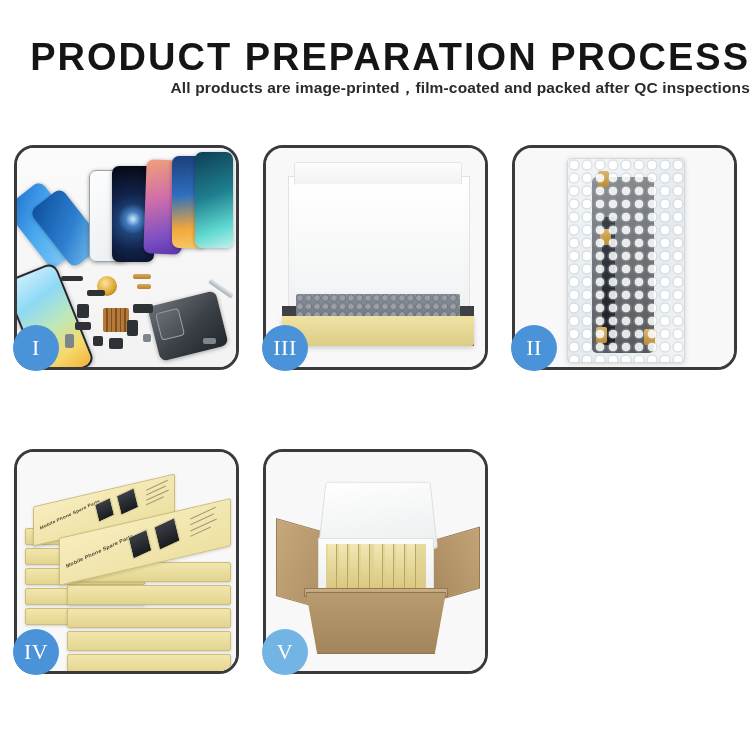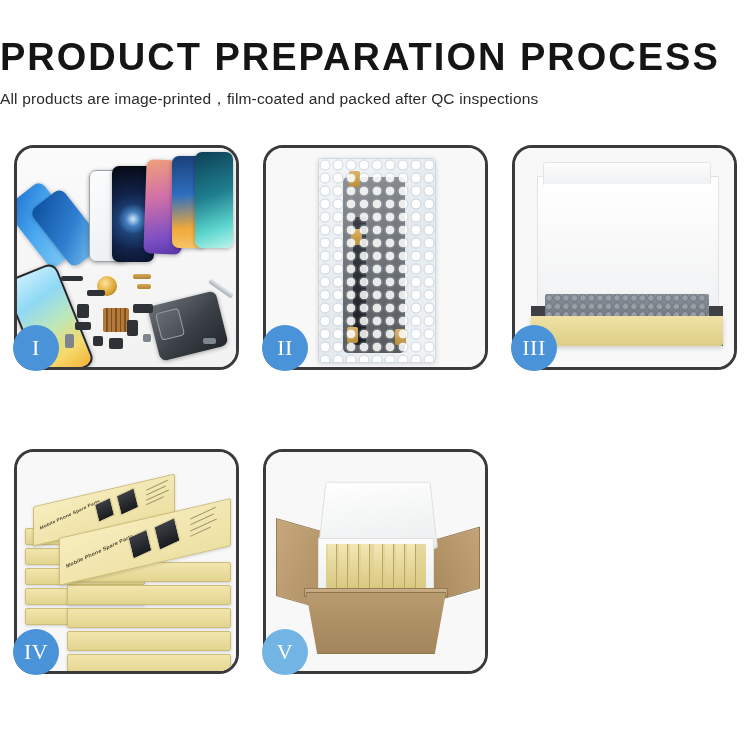--- a/index.html
+++ b/index.html
@@ -7,35 +7,34 @@
   html, body {
     width:750px; height:750px;
     background:#ffffff;
     font-family:"Liberation Sans", sans-serif;
     overflow:hidden;
   }
 
   #page { position:relative; width:750px; height:750px; background:#fff; }
 
   
-  .header { width:100%; text-align:left; padding-top:38px; }
+  .header { width:100%; text-align:right; padding-top:38px; }
 
   .title {
     font-size:38px;
     font-weight:700;
     letter-spacing:2.0px;
     color:#151515;
     line-height:1.05;
     font-family:"Liberation Sans", sans-serif;
   }
 
   .subtitle {
-    margin-top:11px;
     font-size:15.5px;
-    font-weight:400;
+    font-weight:700;
     color:#2b2b2b;
     letter-spacing:0.15px;
   }
 
   
   .grid {
     position:absolute;
     left:14px; top:145px;
     width:722px;
     display:grid;
@@ -367,47 +366,47 @@
         <div class="part lt" style="left:186px;top:190px;width:13px;height:6px;"></div>
         <div class="part" style="left:70px;top:142px;width:18px;height:6px;"></div>
       </div>
       <div class="badge">
         <span>I</span>
       </div>
     </div>
 
     <div class="panel">
       <div class="panel-clip">
+        <div class="box3-body"></div>
+        <div class="box3-lidflap"></div>
+        <div class="box3-foam"></div>
+        <div class="box3-grey"></div>
+        <div class="box3-side"></div>
+        <div class="box3-side r"></div>
+        <div class="box3-front"></div>
+      </div>
+      <div class="badge">
+        <span class="sm">III</span>
+      </div>
+    </div>
+
+    <div class="panel">
+      <div class="panel-clip">
         <div class="bubble-bag">
           <div class="flex-part"></div>
           <div class="flex-strip"></div>
           <div class="tab-gold" style="left:30px;top:12px;"></div>
           <div class="tab-gold" style="left:32px;top:70px;"></div>
           <div class="tab-gold" style="left:28px;top:168px;"></div>
           <div class="tab-gold" style="left:76px;top:170px;"></div>
           <div class="bubble-overlay"></div>
         </div>
       </div>
       <div class="badge">
         <span>II</span>
-      </div>
-    </div>
-
-    <div class="panel">
-      <div class="panel-clip">
-        <div class="box3-body"></div>
-        <div class="box3-lidflap"></div>
-        <div class="box3-foam"></div>
-        <div class="box3-grey"></div>
-        <div class="box3-side"></div>
-        <div class="box3-side r"></div>
-        <div class="box3-front"></div>
-      </div>
-      <div class="badge">
-        <span class="sm">III</span>
       </div>
     </div>
 
     <div class="panel">
       <div class="panel-clip">
         <div class="stack">
 
           <div class="sbox" style="left:0px;top:54px;width:120px;height:17px;"></div>
           <div class="sbox" style="left:0px;top:74px;width:120px;height:17px;"></div>
           <div class="sbox" style="left:0px;top:94px;width:120px;height:17px;"></div>

